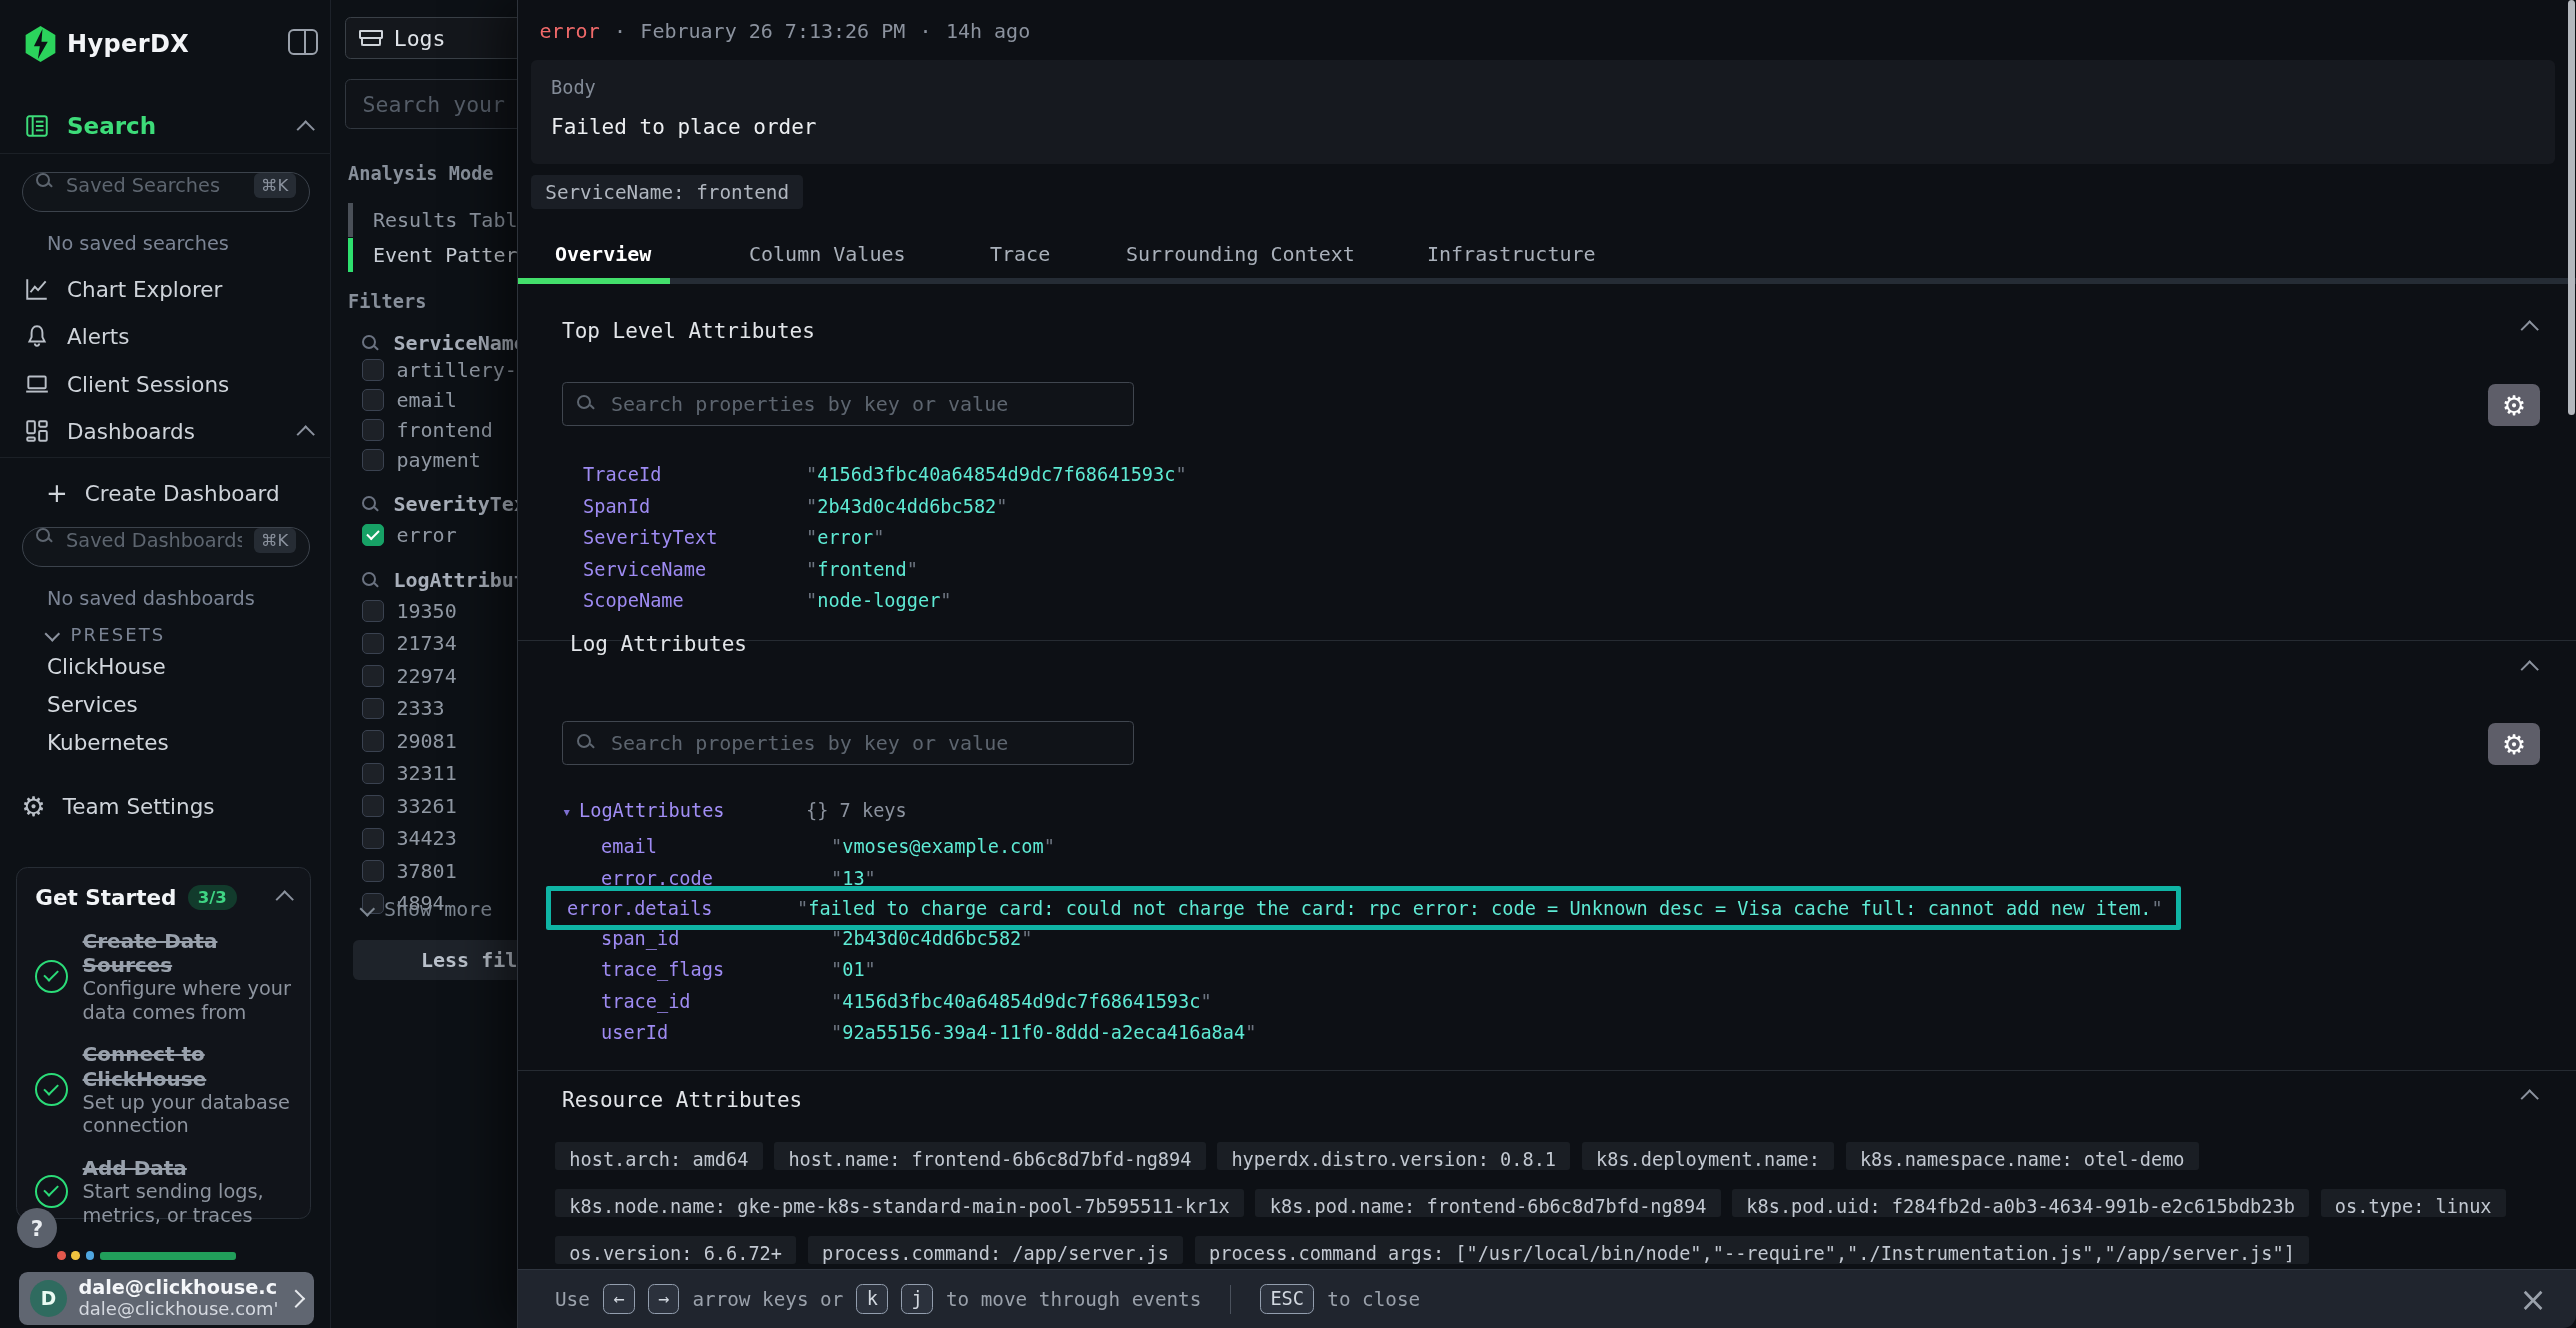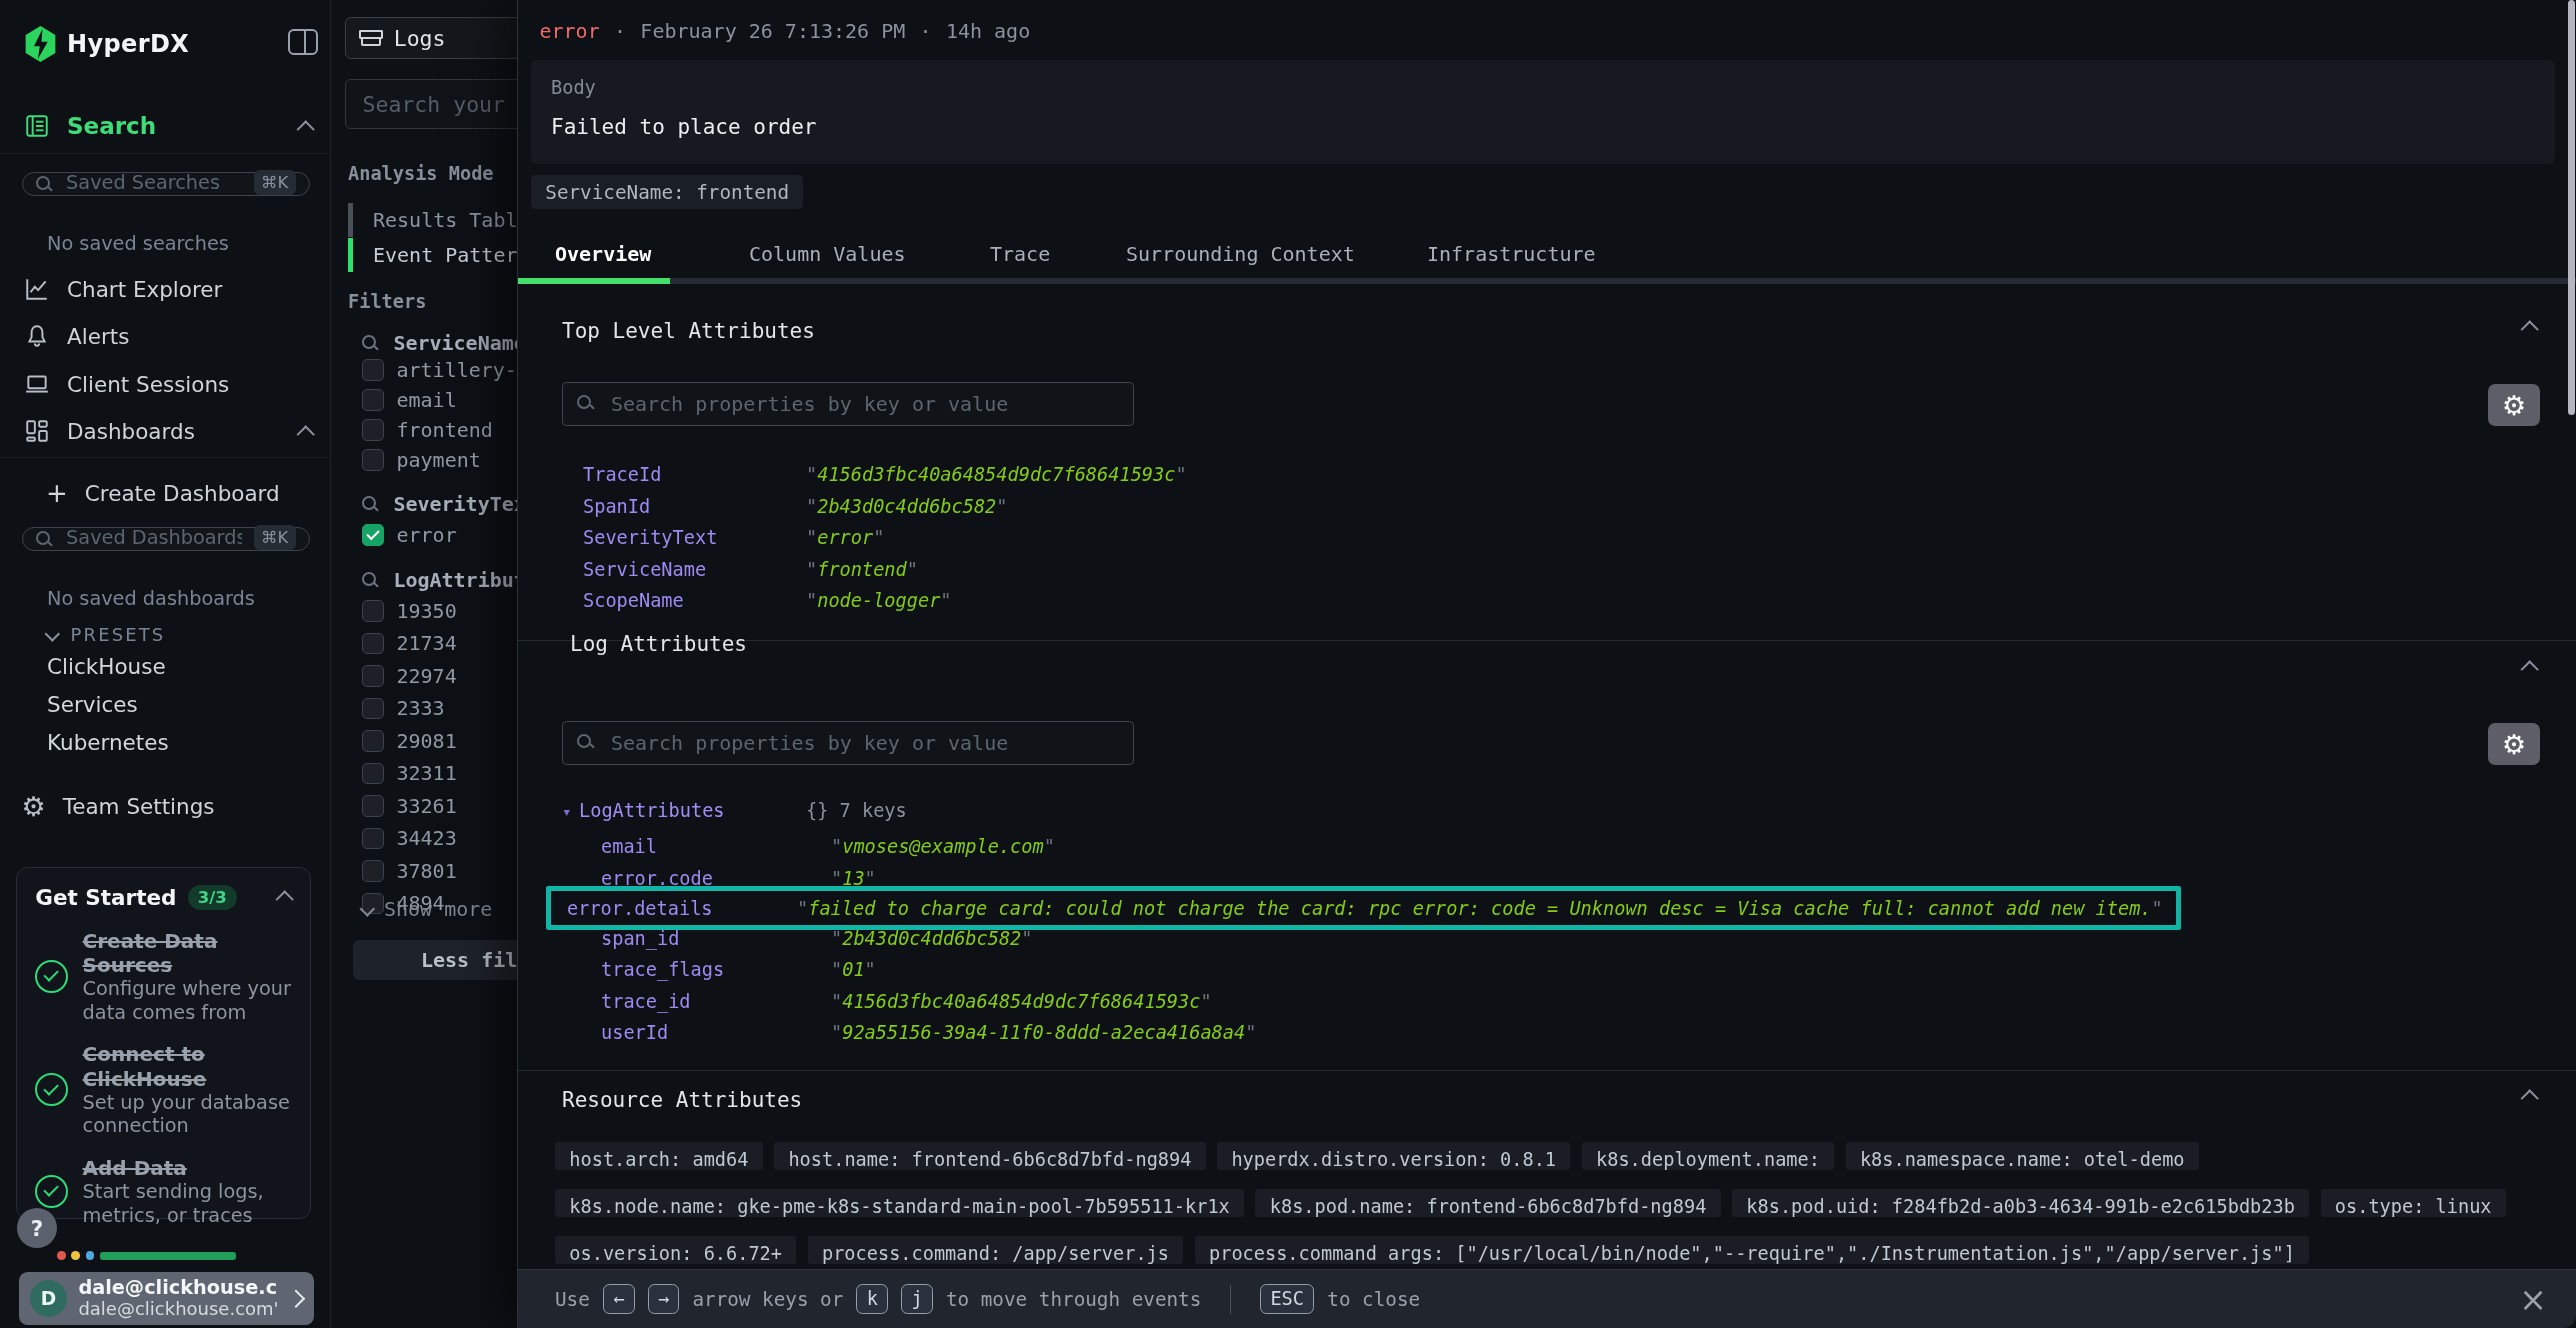--- a/index.html
+++ b/index.html
@@ -28,22 +28,22 @@
   .hexlogo{position:absolute;left:24px;top:26px;width:33px;height:36px;background:#2bd45c;
            clip-path:polygon(50% 0,95% 25%,95% 75%,50% 100%,5% 75%,5% 25%);}
   .hexlogo::after{content:'';position:absolute;left:0;top:0;width:100%;height:100%;background:#0d1116;
            clip-path:polygon(56% 8%,30% 56%,48% 56%,42% 92%,72% 44%,53% 44%);}
   .app-title{position:absolute;left:67px;top:30px;font-size:24px;font-weight:bold;color:#f2f4f7;letter-spacing:0.4px;}
   .collapse-btn{position:absolute;left:288px;top:29px;width:30px;height:26px;border:2.1px solid #9aa1ab;border-radius:5.7px;box-sizing:border-box;}
   .collapse-btn::after{content:'';position:absolute;left:55%;top:0;width:2.1px;height:100%;background:#9aa1ab;}
   .nav-row{position:absolute;display:flex;align-items:center;gap:17px;font-size:21.5px;color:#cfd4da;}
   .nav-row svg{flex:none;}
   .side-div{position:absolute;left:0;width:331px;height:1.4px;background:#1b2026;}
-  .pill{position:absolute;left:21.5px;width:288px;height:24px;border:1.4px solid #3c434c;border-radius:20px;background:#11151a;
-        display:flex;align-items:flex-end;gap:10px;padding:0 13px;box-sizing:border-box;color:#5d656f;}
+  .pill{position:absolute;left:21.5px;width:288px;height:40px;border:1.4px solid #3c434c;border-radius:20px;background:#11151a;
+        display:flex;align-items:flex-start;gap:10px;padding:0 13px;box-sizing:border-box;color:#5d656f;}
   .pill input{flex:1;min-width:0;background:transparent;border:none;outline:none;color:#aab1bb;font-size:19.3px;font-family:inherit;}
   .pill input::placeholder{color:#5d656f;}
   .kchip{flex:none;background:#262c34;border-radius:5.7px;padding:2.9px 7.2px;font-size:16.5px;color:#8b929e;}
   .muted-note{position:absolute;left:47px;font-size:19.3px;color:#7b8494;}
   .preset-item{position:absolute;left:47px;font-size:21.5px;color:#d3d8de;}
   #gs-card{position:absolute;left:15.7px;top:867px;width:295px;height:352px;border:1.4px solid #272d35;border-radius:11.4px;background:#11141a;
            box-sizing:border-box;padding:17px 18.6px;}
   .gs-head{display:flex;align-items:center;gap:11.4px;}
   .gs-title{font-size:21.5px;font-weight:bold;color:#f2f4f7;}
   .gs-badge{background:#123b2c;color:#3fd584;border-radius:715px;padding:2.9px 10px;font-size:16.5px;font-weight:bold;}
@@ -111,21 +111,21 @@
   .sec-chev{position:absolute;right:40px;}
   .search-box{position:absolute;left:44px;width:572px;height:44px;border:1.4px solid #40464f;border-radius:4.3px;background:#101318;
               display:flex;align-items:center;gap:13px;padding:0 14.3px;box-sizing:border-box;color:#5d656f;}
   .search-box input{flex:1;min-width:0;background:transparent;border:none;outline:none;color:#aab1bb;font-size:20px;font-family:inherit;}
   .search-box input::placeholder{color:#5d656f;}
   .gear-btn{position:absolute;right:36px;width:52px;height:42px;background:#5e5e69;border-radius:7.2px;color:#ffffff;
             font-size:27px;display:flex;align-items:center;justify-content:center;font-family:"DejaVu Sans",sans-serif;}
   .kv-rows{position:absolute;left:44px;right:44px;}
   .kv-row{display:flex;line-height:31.5px;font-size:18.6px;padding-left:21px;}
   .kv-row .k{width:223px;flex:none;color:#9e8bf2;}
-  .kv-row .v{color:#84cc16;white-space:nowrap;font-style:italic;}
+  .kv-row .v{color:#5eead4;white-space:nowrap;}
   .kv-row .v::before,.kv-row .v::after{content:'"';color:#6d7580;}
   #log-rows .kv-row{padding-left:39px;}
   #log-rows .kv-row .k{width:230px;}
   #log-rows .kv-row.highlighted{display:inline-flex;width:max-content;border:5px solid #0fb5a5;border-radius:2.1px;
         padding:1.4px 13px 1.4px 15.7px;margin:-7.9px 8px -7.9px -15.7px;position:relative;background:#0d1015;}
   .tree-root{position:absolute;left:44px;display:flex;align-items:baseline;font-size:18.6px;}
   .tree-root .tri{color:#7d6fd0;width:17px;flex:none;font-size:15.7px;}
   .tree-root .rname{color:#a18ef5;}
   .tree-root .rmeta{position:absolute;left:244px;color:#8b929e;white-space:nowrap;}
   .hdiv{position:absolute;left:0;width:100%;height:1.4px;background:#262b32;}

